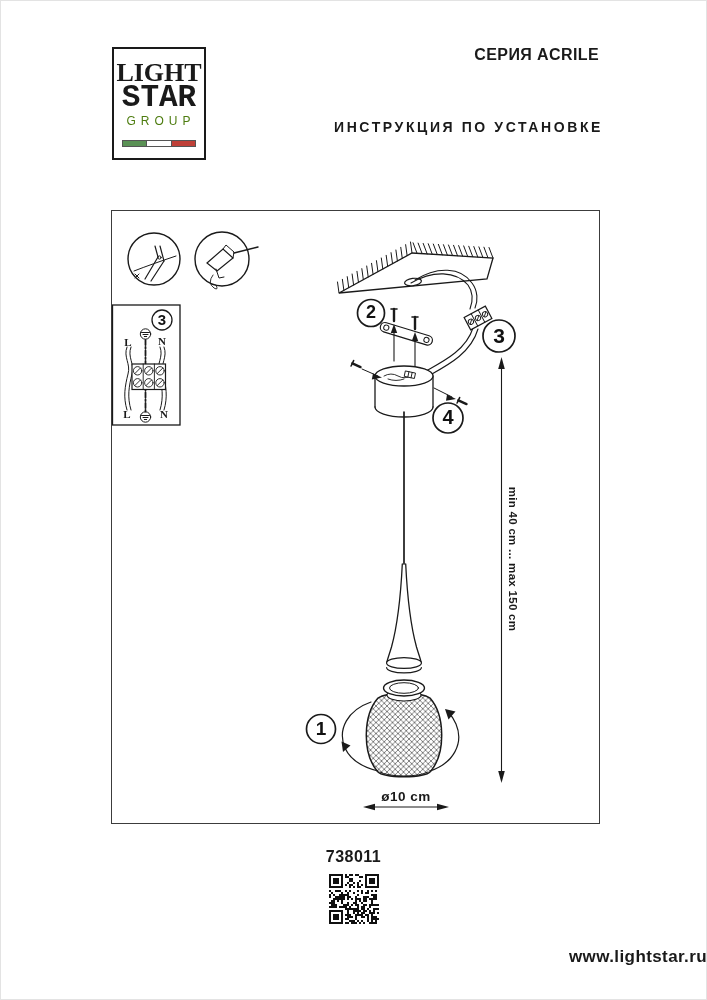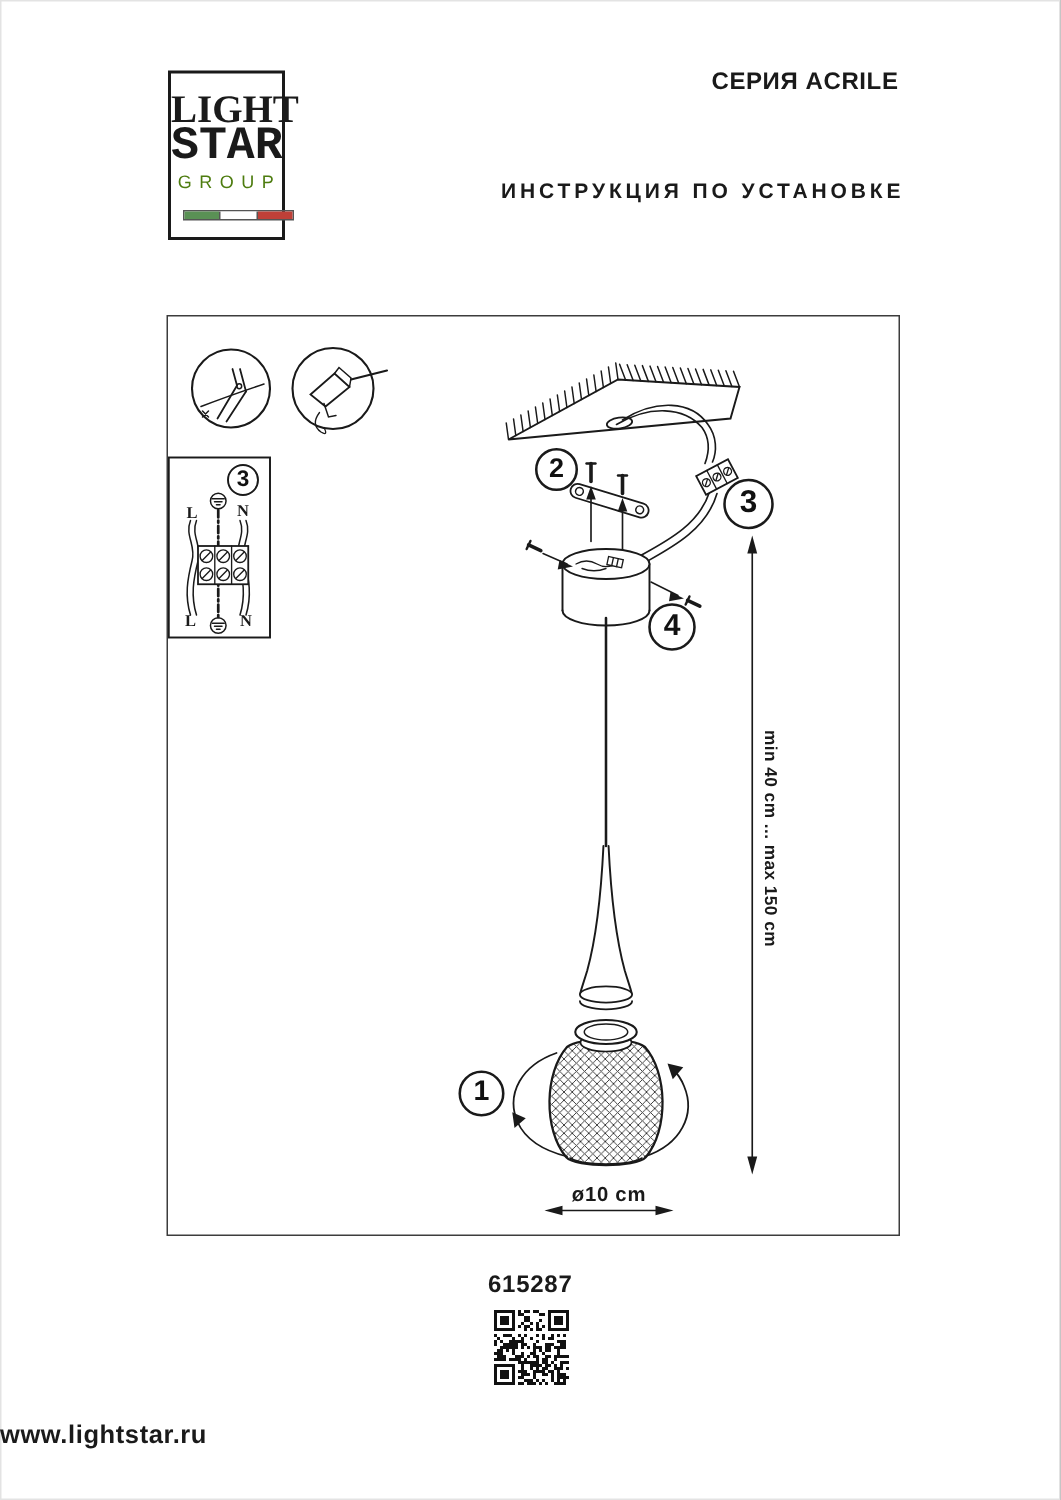--- a/index.html
+++ b/index.html
@@ -3,21 +3,21 @@
 <meta charset="utf-8">
 <style>
   html,body{margin:0;padding:0;background:#888;}
   .page{
     position:relative;width:707px;height:1000px;margin:0 auto;
     background:#ffffff;box-shadow:inset 0 0 0 1px #e3e3e3;
     font-family:"Liberation Sans",sans-serif;color:#1a1a1a;overflow:hidden;
   }
   
   .logo-box{
-    position:absolute;left:112px;top:47px;width:78px;height:113px;
+    position:absolute;left:112px;top:47px;width:94px;height:113px;
     border:2px solid #1a1a1a;box-sizing:border-box;text-align:center;
   }
   .logo-light{font-family:"Liberation Serif",serif;font-weight:bold;font-size:26px;line-height:24px;margin-top:12px;letter-spacing:0;}
   .logo-star{font-family:Liberation Mono, monospace;font-weight:bold;font-size:31px;line-height:26px;letter-spacing:0;}
   .logo-group{font-size:12px;letter-spacing:5px;margin-top:3px;padding-left:4px;color:#4d7c0f;}
   .logo-flag{position:absolute;left:8px;bottom:11px;width:74px;height:7px;display:flex;border:1px solid #555;box-sizing:border-box;}
   .logo-flag .seg{flex:1;height:100%;}
   .hdr-series{
     position:absolute;right:108px;top:44px;text-align:center;
     font-weight:bold;font-size:16px;line-height:22px;letter-spacing:0.4px;
@@ -46,21 +46,21 @@
     position:absolute;left:401px;top:348px;transform:translate(-50%,-50%) rotate(90deg);
     font-weight:bold;font-size:11.5px;letter-spacing:0.3px;white-space:nowrap;
   }
   .dia-label{
     position:absolute;left:294px;top:585px;transform:translate(-50%,-50%);
     font-weight:bold;font-size:13.5px;letter-spacing:0.5px;white-space:nowrap;
   }
   
   .art-num{position:absolute;left:0;top:848px;width:707px;text-align:center;font-weight:bold;font-size:16px;letter-spacing:0.5px;}
   .qr-wrap{position:absolute;left:327px;top:871px;width:54px;height:55px;}
-  .site{position:absolute;left:0;top:947px;width:707px;text-align:left;font-weight:bold;font-size:17px;letter-spacing:0.4px;}
+  .site{position:absolute;left:0;top:947px;width:707px;text-align:right;font-weight:bold;font-size:17px;letter-spacing:0.4px;}
 </style>
 </head>
 <body>
 
 <div class="page">
 
   <div class="logo-box">
     <div class="logo-light">LIGHT</div>
     <div class="logo-star">STAR</div>
     <div class="logo-group">GROUP</div>
@@ -306,21 +306,21 @@
 
     <div class="wl" style="left:16px;top:131px;">L</div>
     <div class="wl" style="left:50px;top:130px;">N</div>
     <div class="wl" style="left:15px;top:203px;">L</div>
     <div class="wl" style="left:52px;top:203px;">N</div>
 
     <div class="dim-label">min 40 cm ... max 150 cm</div>
     <div class="dia-label">ø10 cm</div>
   </div>
 
-  <div class="art-num">615287</div>
+  <div class="art-num">738011</div>
   <div class="qr-wrap">
     <svg id="qr" width="54" height="55" viewBox="0 0 27 27" shape-rendering="crispEdges">
         <rect x="0" y="0" width="27" height="27" fill="#ffffff"></rect>
         <rect x="9" y="1" width="1" height="1" fill="#111"></rect>
         <rect x="11" y="1" width="1" height="1" fill="#111"></rect>
         <rect x="12" y="1" width="1" height="1" fill="#111"></rect>
         <rect x="14" y="1" width="1" height="1" fill="#111"></rect>
         <rect x="15" y="1" width="1" height="1" fill="#111"></rect>
         <rect x="9" y="2" width="1" height="1" fill="#111"></rect>
         <rect x="10" y="2" width="1" height="1" fill="#111"></rect>

